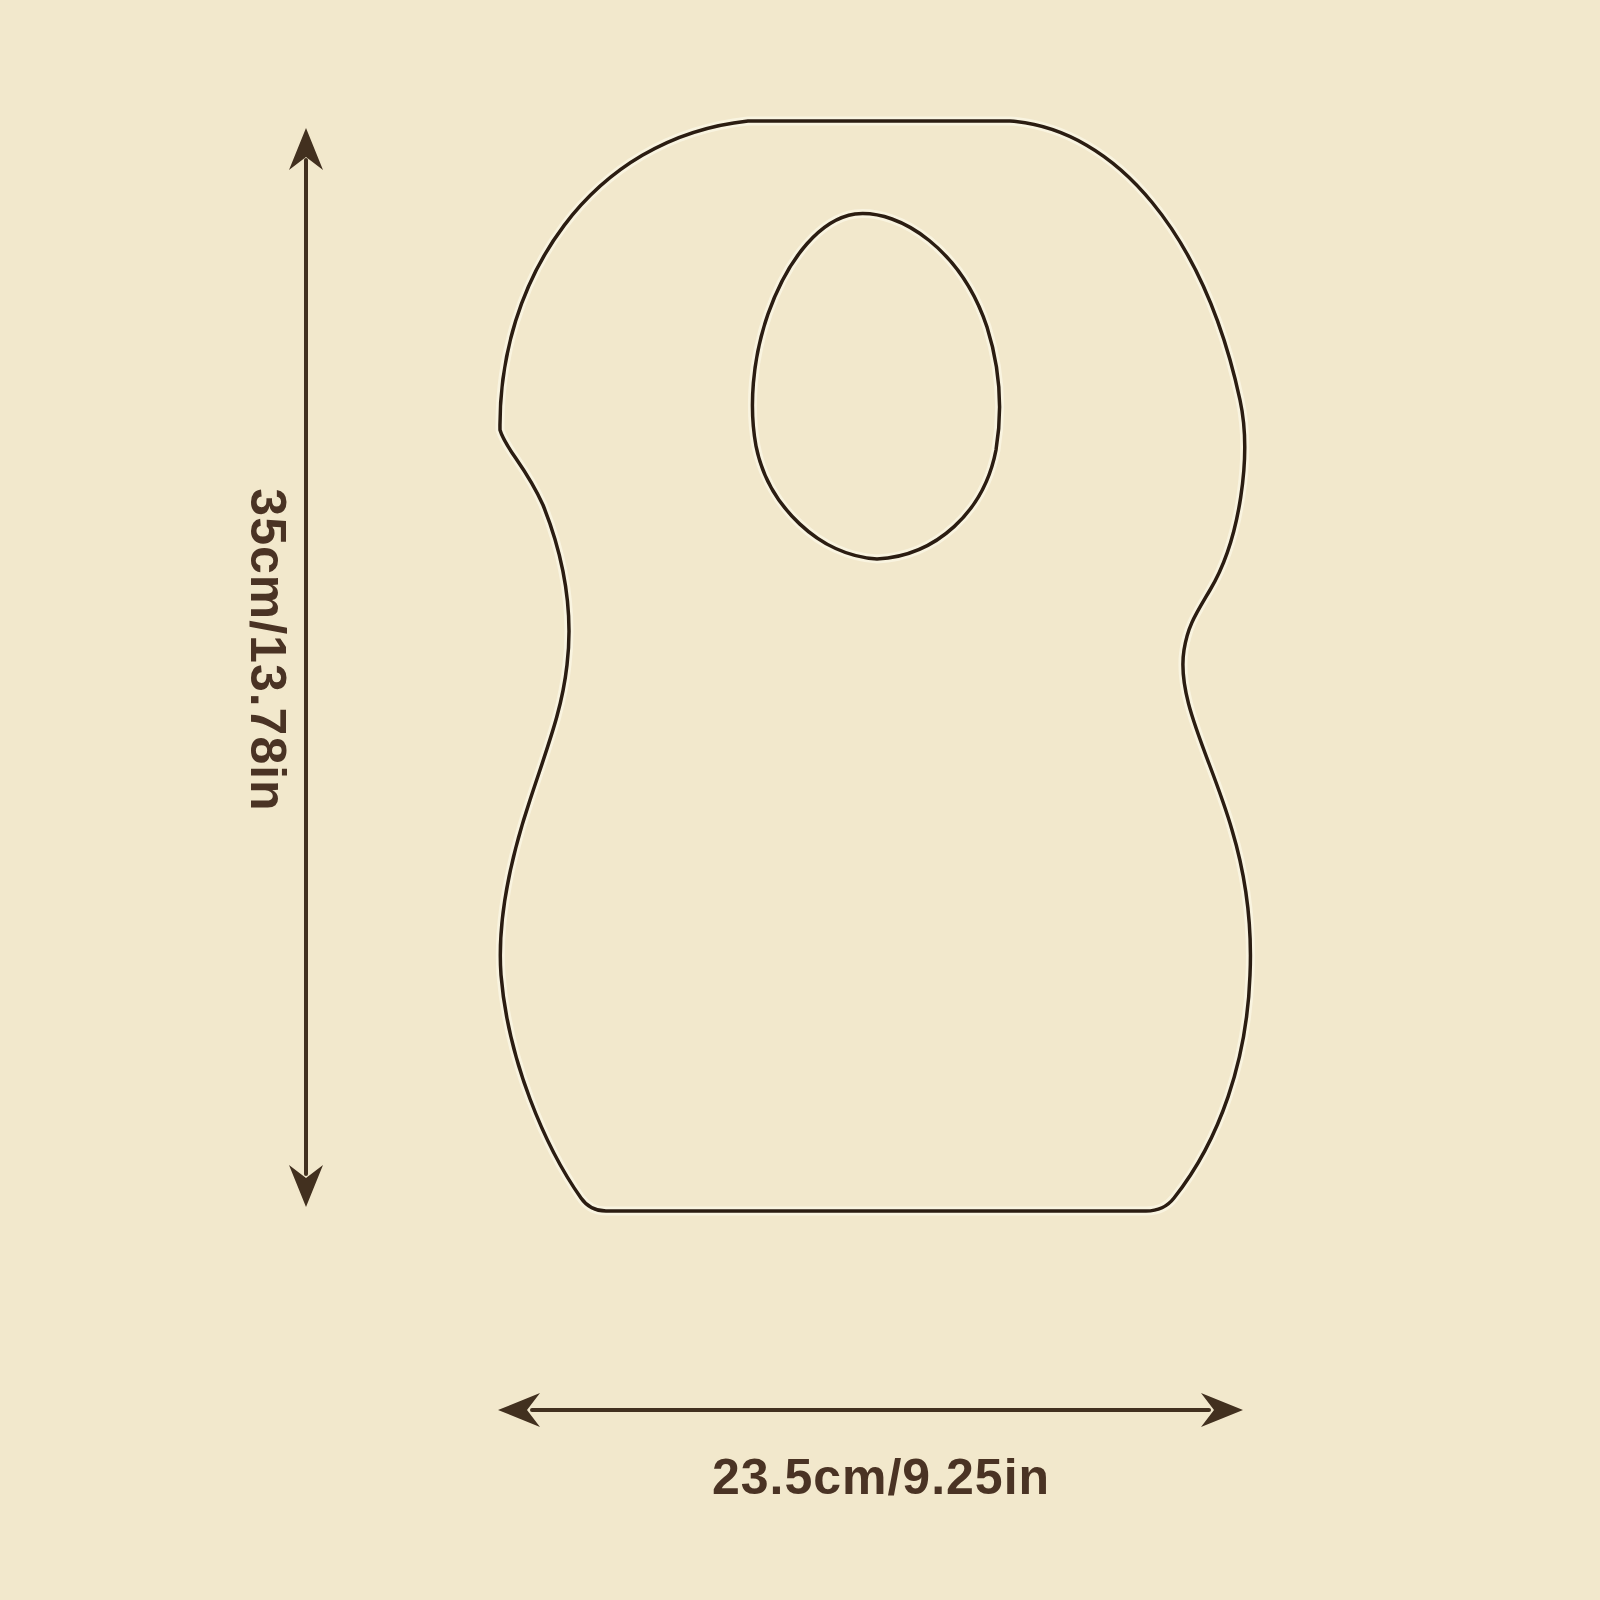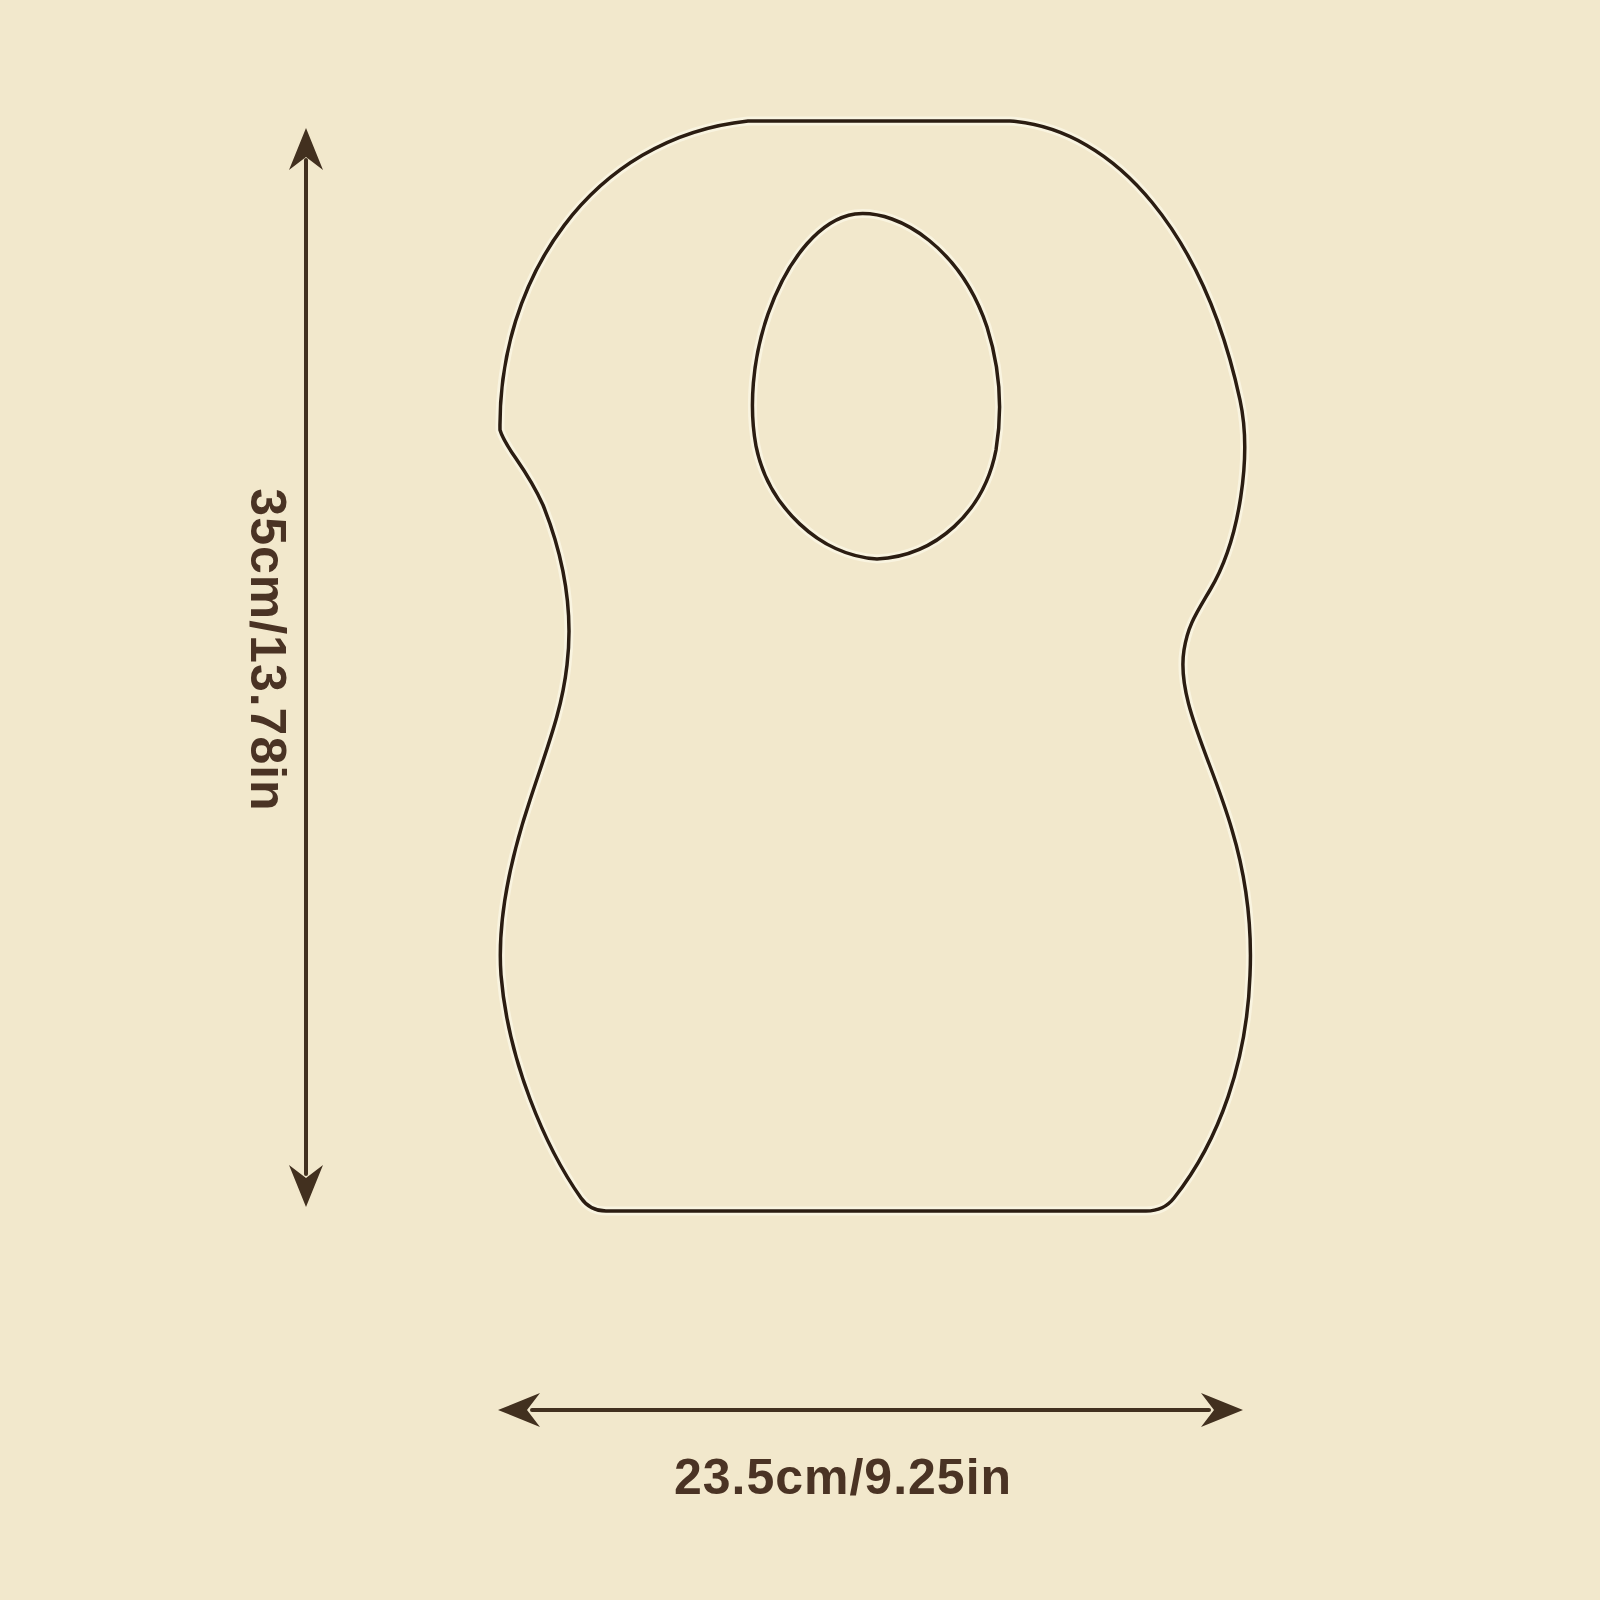--- a/index.html
+++ b/index.html
@@ -54,21 +54,21 @@
     letter-spacing: 1px;
     white-space: nowrap;
     user-select: none;
   }
   .dim-label.vertical {
     left: 268px;
     top: 650px;
     transform: translate(-50%, -50%) rotate(90deg);
   }
   .dim-label.horizontal {
-    left: 843px;
+    left: 881px;
     top: 1477px;
     transform: translate(-50%, -50%);
   }
 </style>
 </head>
 <body>
 
 <div class="canvas">
 
   <svg class="diagram" viewBox="0 0 1600 1600" xmlns="http://www.w3.org/2000/svg">

